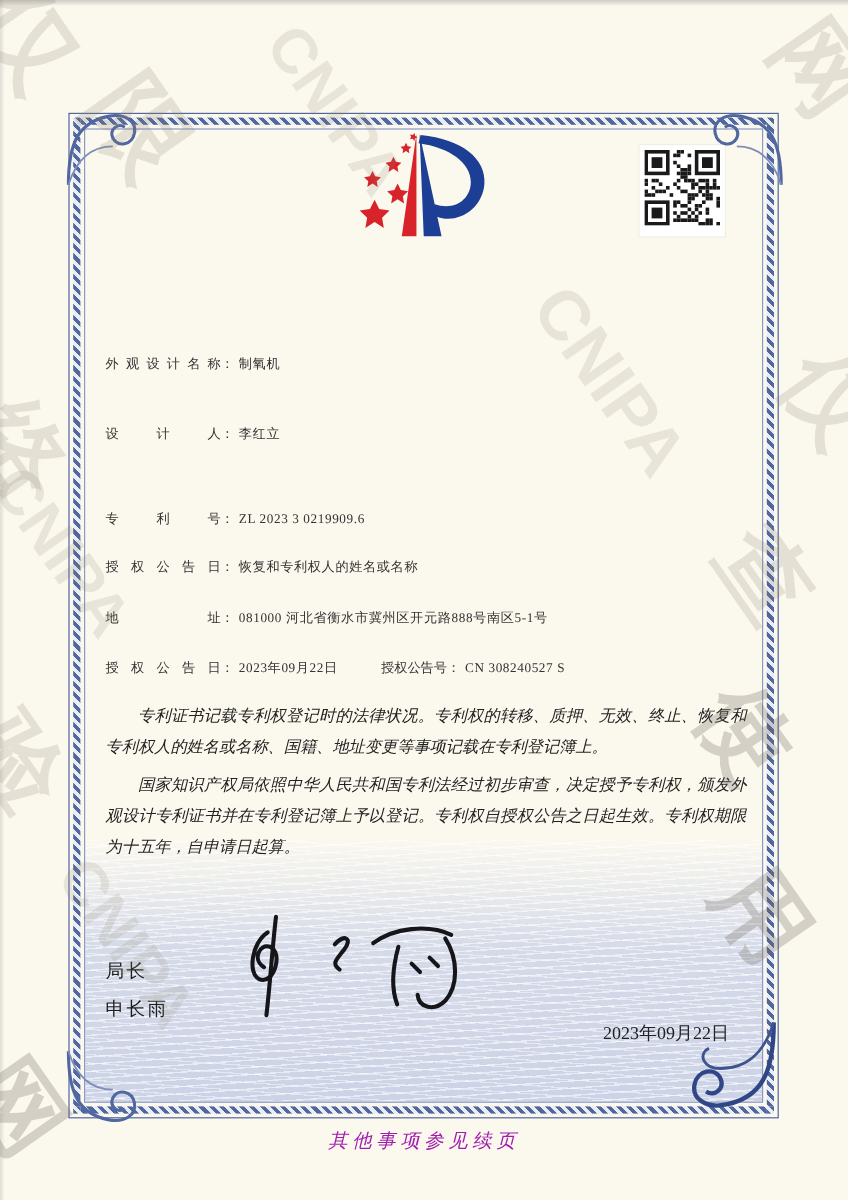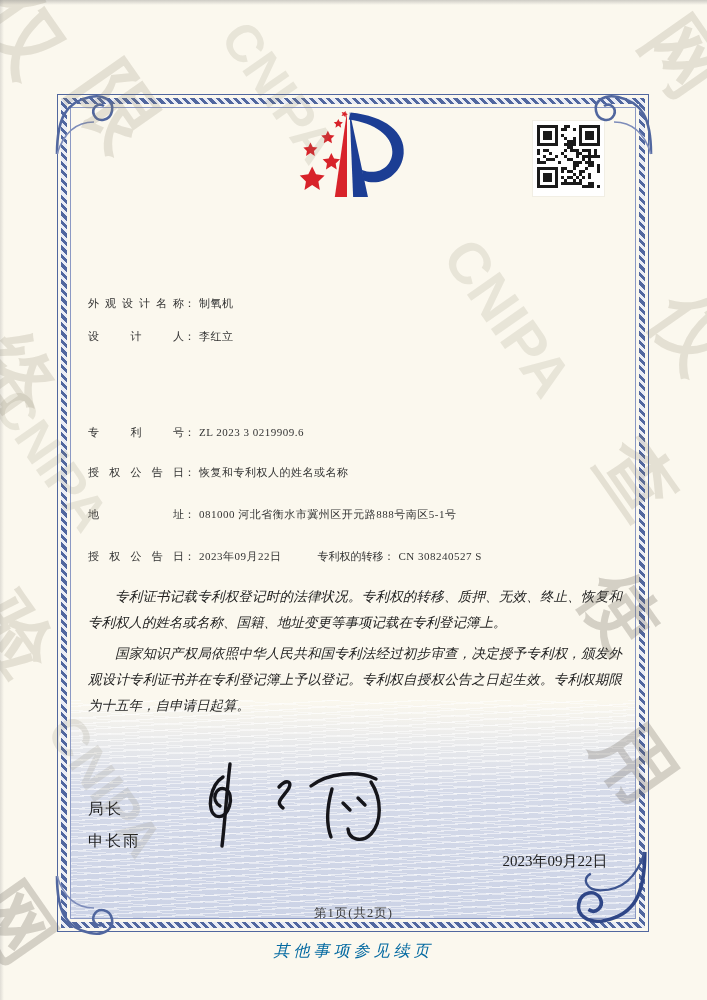--- a/index.html
+++ b/index.html
@@ -62,36 +62,36 @@
   .content{position:absolute;inset:0;z-index:3;color:#2e2e2e;}
   .cert-no{position:absolute;left:88px;top:117px;font-size:15px;letter-spacing:1px;color:#3c3c3c;}
   .logo{position:absolute;left:293px;top:103px;width:122px;height:106px;}
   .qr{position:absolute;left:533px;top:121px;background:#fff;padding:4px;box-shadow:0 0 0 1px rgba(0,0,0,.04);}
   .title{position:absolute;left:0;right:0;top:209px;text-align:center;
          font-size:33px;font-weight:bold;letter-spacing:7px;color:#141414;}
   .row{position:absolute;left:88px;width:540px;font-size:11px;white-space:nowrap;color:#333;}
   .flabel{display:inline-block;width:96px;text-align:justify;text-align-last:justify;vertical-align:bottom;}
   .fcolon{margin:0 4px 0 0;}
   .fvalue{letter-spacing:.5px;}
-  .r1{top:296px;} .r2{top:329px;} .r3{top:381px;margin-top:44px;} .r4{top:423px;}
+  .r1{top:296px;} .r2{top:354px;} .r3{top:381px;margin-top:44px;} .r4{top:423px;}
   .r5{top:465px;} .r6{top:507px;} .r7{top:549px;}
   .grp2{margin-left:36px;}
   .body{position:absolute;left:88px;top:584px;width:534px;}
   .body p{margin:0 0 4px 0;text-indent:2em;font-size:13.5px;line-height:1.95;
           font-style:italic;color:#222;text-align:justify;}
   .sign-title{position:absolute;left:88px;top:799px;font-family:"Liberation Sans","DejaVu Sans",sans-serif;
           font-size:15.5px;letter-spacing:2px;color:#1d1d1d;}
   .sign-name{position:absolute;left:88px;top:831px;font-family:"Liberation Sans","DejaVu Sans",sans-serif;
           font-size:15.5px;letter-spacing:2px;color:#1d1d1d;}
   .signature{position:absolute;left:195px;top:758px;width:200px;height:92px;}
   .issue-date{position:absolute;left:470px;top:852px;width:170px;text-align:center;font-size:15px;color:#222;}
   .page-note{position:absolute;left:0;right:0;top:905px;text-align:center;font-size:12.5px;
           letter-spacing:1px;color:#3a3a3a;z-index:4;}
   .cont-note{position:absolute;left:0;right:0;top:941px;text-align:center;font-size:16px;
-          letter-spacing:4px;color:#0369a1;font-style:italic;}
+          letter-spacing:4px;color:#a21caf;font-style:italic;}
 </style>
 </head>
 <body>
 
 <div class="page">
 
   <span class="wm wm-a">仅</span>
   <span class="wm wm-b">限</span>
   <span class="wm wm-c cn">CNIPA</span>
   <span class="wm wm-d">网</span>
@@ -287,21 +287,21 @@
     <div class="row r3">
       <span class="flabel">专利号</span><span class="fcolon">：</span><span class="fvalue">ZL 2023 3 0219909.6</span>
     </div>
     <div class="row r5">
       <span class="flabel">授权公告日</span><span class="fcolon">：</span><span class="fvalue">恢复和专利权人的姓名或名称</span>
     </div>
     <div class="row r6">
       <span class="flabel">地址</span><span class="fcolon">：</span><span class="fvalue">081000 河北省衡水市冀州区开元路888号南区5-1号</span>
     </div>
     <div class="row r7">
-      <span class="flabel">授权公告日</span><span class="fcolon">：</span><span class="fvalue">2023年09月22日</span><span class="grp2"><span>专利权的转移</span><span class="fcolon">：</span><span class="fvalue">CN 308240527 S</span></span>
+      <span class="flabel">授权公告日</span><span class="fcolon">：</span><span class="fvalue">2023年09月22日</span><span class="grp2"><span>授权公告号</span><span class="fcolon">：</span><span class="fvalue">CN 308240527 S</span></span>
     </div>
 
     <div class="body">
       <p>专利证书记载专利权登记时的法律状况。专利权的转移、质押、无效、终止、恢复和专利权人的姓名或名称、国籍、地址变更等事项记载在专利登记簿上。</p>
       <p>国家知识产权局依照中华人民共和国专利法经过初步审查，决定授予专利权，颁发外观设计专利证书并在专利登记簿上予以登记。专利权自授权公告之日起生效。专利权期限为十五年，自申请日起算。</p>
     </div>
 
     <div class="sign-title">局长</div>
     <div class="sign-name">申长雨</div>
 
@@ -314,16 +314,15 @@
           <path d="M116,27 C133,14 162,11 181,20"></path>
           <path d="M137,30 C132,48 131,65 136,78"></path>
           <path d="M176,23 C187,40 187,63 176,75 C167,84 154,81 153,70"></path>
           <path d="M148,44 L155,51"></path>
           <path d="M163,39 L170,46"></path>
         </g>
       </svg>
     </div>
 
     <div class="issue-date">2023年09月22日</div>
-    <div class="page-note">第1页(共2页)</div>
     <div class="cont-note">其他事项参见续页</div>
   </div>
 </div>
 
 </body></html>

